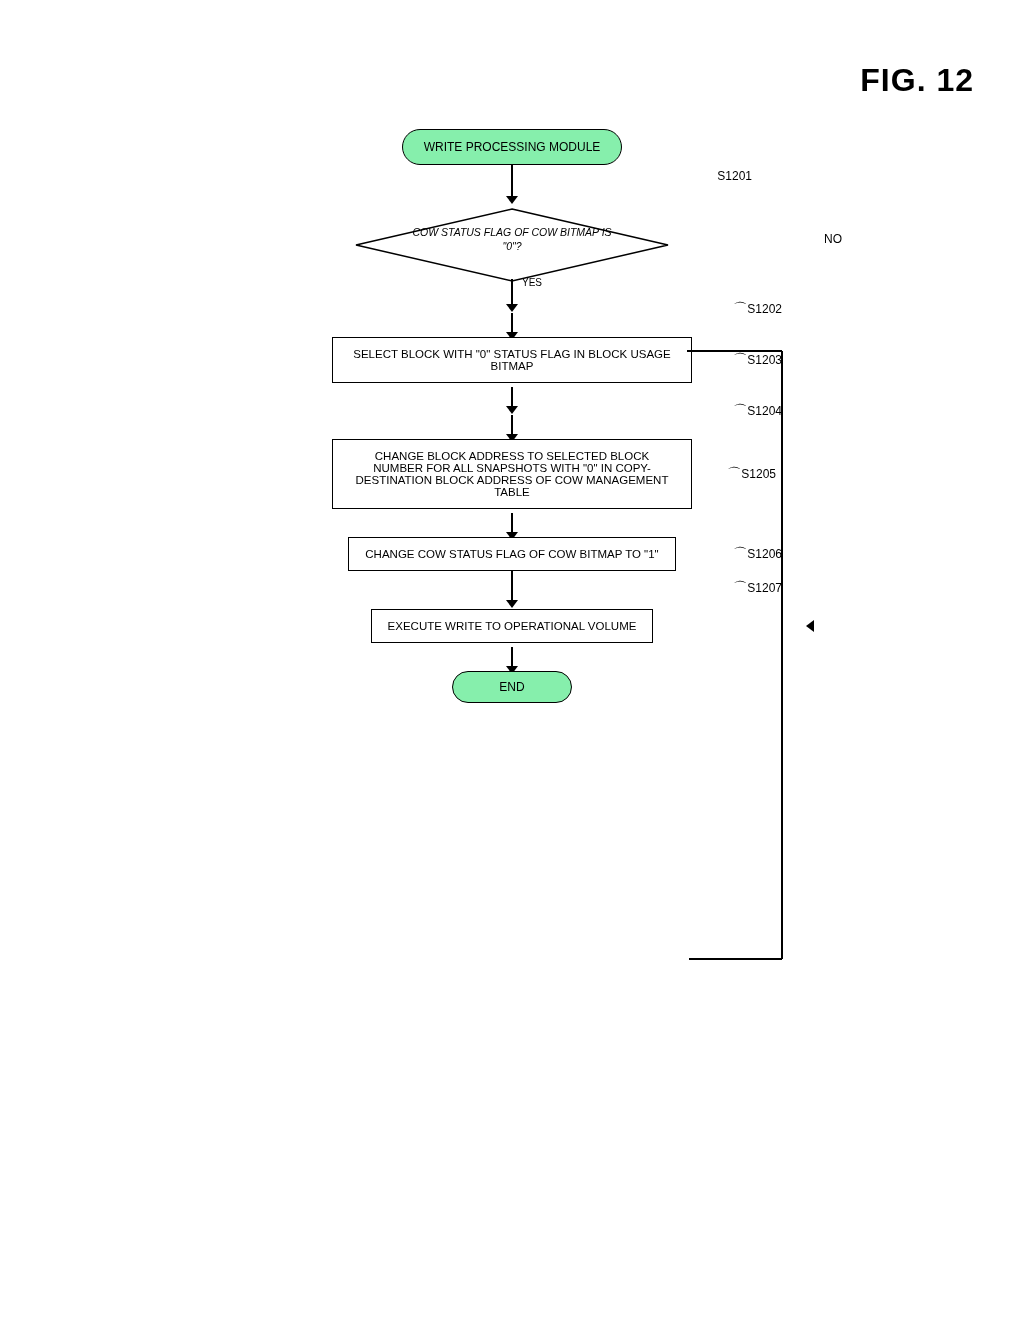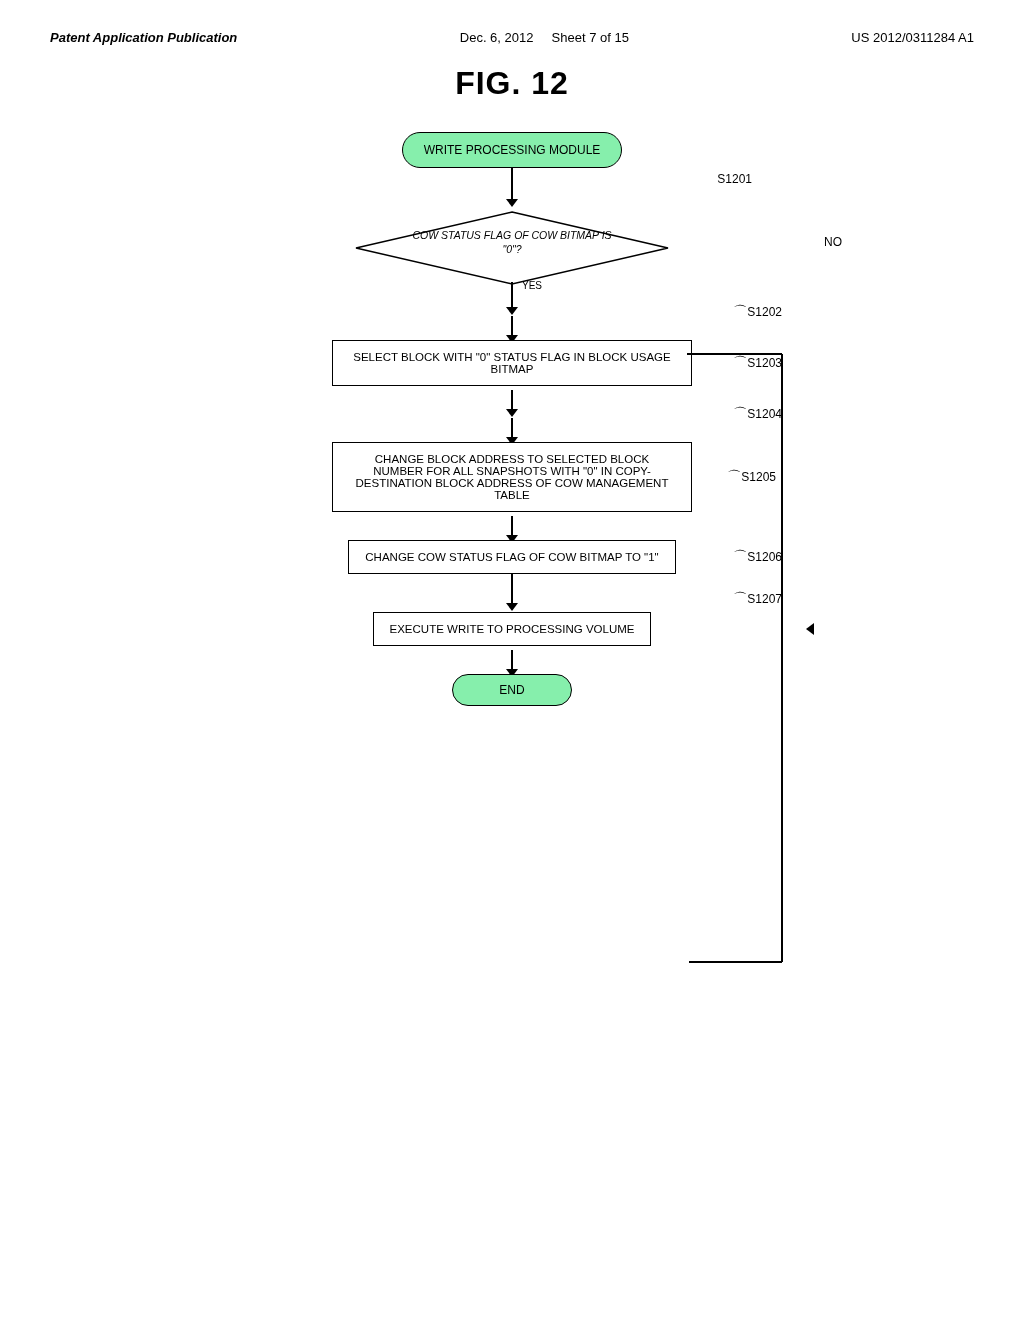--- a/index.html
+++ b/index.html
@@ -35,24 +35,24 @@
 
     .header-center {
       text-align: center;
     }
 
     .header-right {
       font-size: 13px;
     }
 
     .fig-title {
-      text-align: center;
+      text-align: right;
       font-size: 32px;
       font-weight: bold;
-      margin: 20px 0 30px 0;
+      margin: 32px 0 30px 0;
       letter-spacing: 1px;
     }
 
     
     .rounded-rect {
       border: 1.5px solid #000;
       border-radius: 30px;
       padding: 10px 20px;
       text-align: center;
       font-size: 12px;
@@ -111,28 +111,20 @@
       flex-direction: column;
       align-items: center;
       width: 100%;
     }
   </style>
 </head>
 <body>
 
 <div class="page">
 
-  <div class="header">
-    <div class="header-left">Patent Application Publication</div>
-    <div class="header-center">
-      <span>Dec. 6, 2012</span>&nbsp;&nbsp;&nbsp;&nbsp;
-      <span>Sheet 7 of 15</span>
-    </div>
-    <div class="header-right">US 2012/0311284 A1</div>
-  </div>
 
   <div class="fig-title">FIG. 12</div>
 
   <div class="flowchart-container">
 
     <div class="flow-main">
 
       <div class="step-wrapper">
         <div class="rounded-rect">
           <span>WRITE PROCESSING MODULE</span>
@@ -217,28 +209,28 @@
         </div>
         <div style="position:absolute; right:30px; font-size:12px;margin-left:35px;">
           <span style="font-size:14px;">⌒</span><span>S1206</span>
         </div>
       </div>
 
       <div style="position:relative; width:100%; display:flex; align-items:flex-start; justify-content:center; height:38px;">
         <div style="display:flex; flex-direction:column; align-items:center;">
           <div class="arrow-down" style="height:30px;"></div>
         </div>
-        <div style="position:absolute; right:30px; top:16px; font-size:12px;">
+        <div style="position:absolute; right:30px; top:8px; font-size:12px;">
           <span style="font-size:14px;">⌒</span><span>S1207</span>
         </div>
       </div>
 
       <div class="step-wrapper">
         <div class="rect">
-          <span>EXECUTE WRITE TO PROCESSING VOLUME</span>
+          <span>EXECUTE WRITE TO OPERATIONAL VOLUME</span>
         </div>
 
         <div style="position:absolute; right:-2px; top:50%; transform:translateY(-50%); width:0; height:0; border-top:6px solid transparent; border-bottom:6px solid transparent; border-right:8px solid #000;"></div>
       </div>
 
       <div style="height:28px; display:flex; align-items:center; justify-content:center; width:100%;">
         <div class="arrow-down" style="height:20px;"></div>
       </div>
 
       <div class="step-wrapper">

